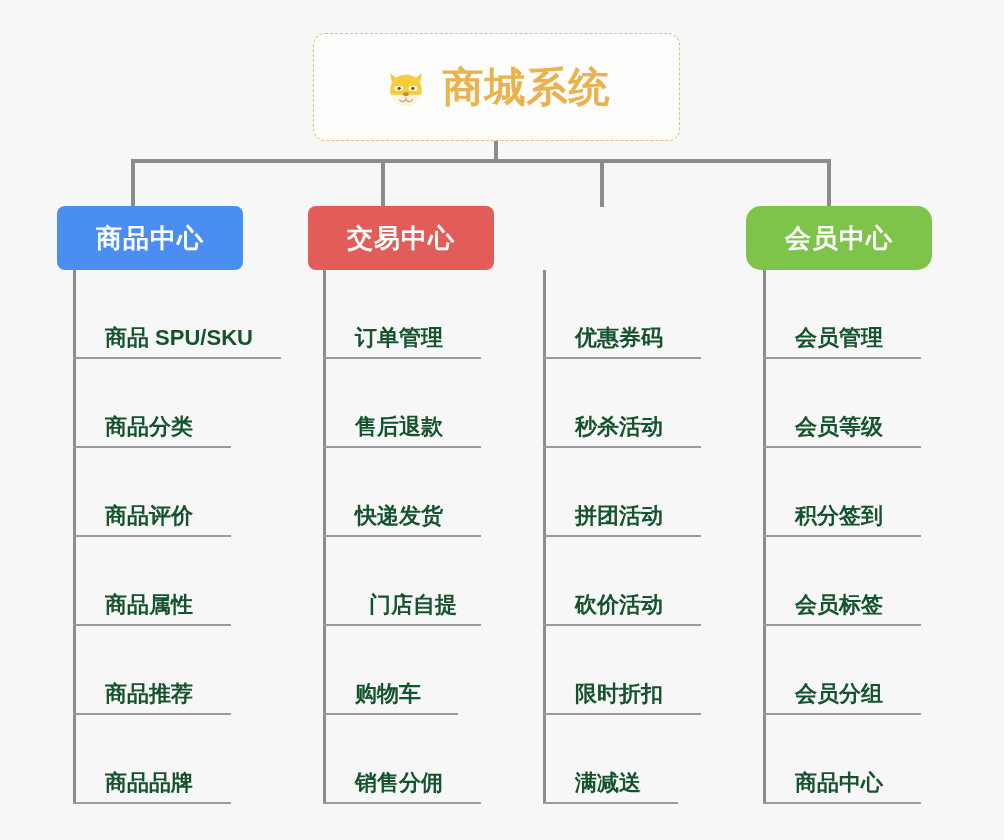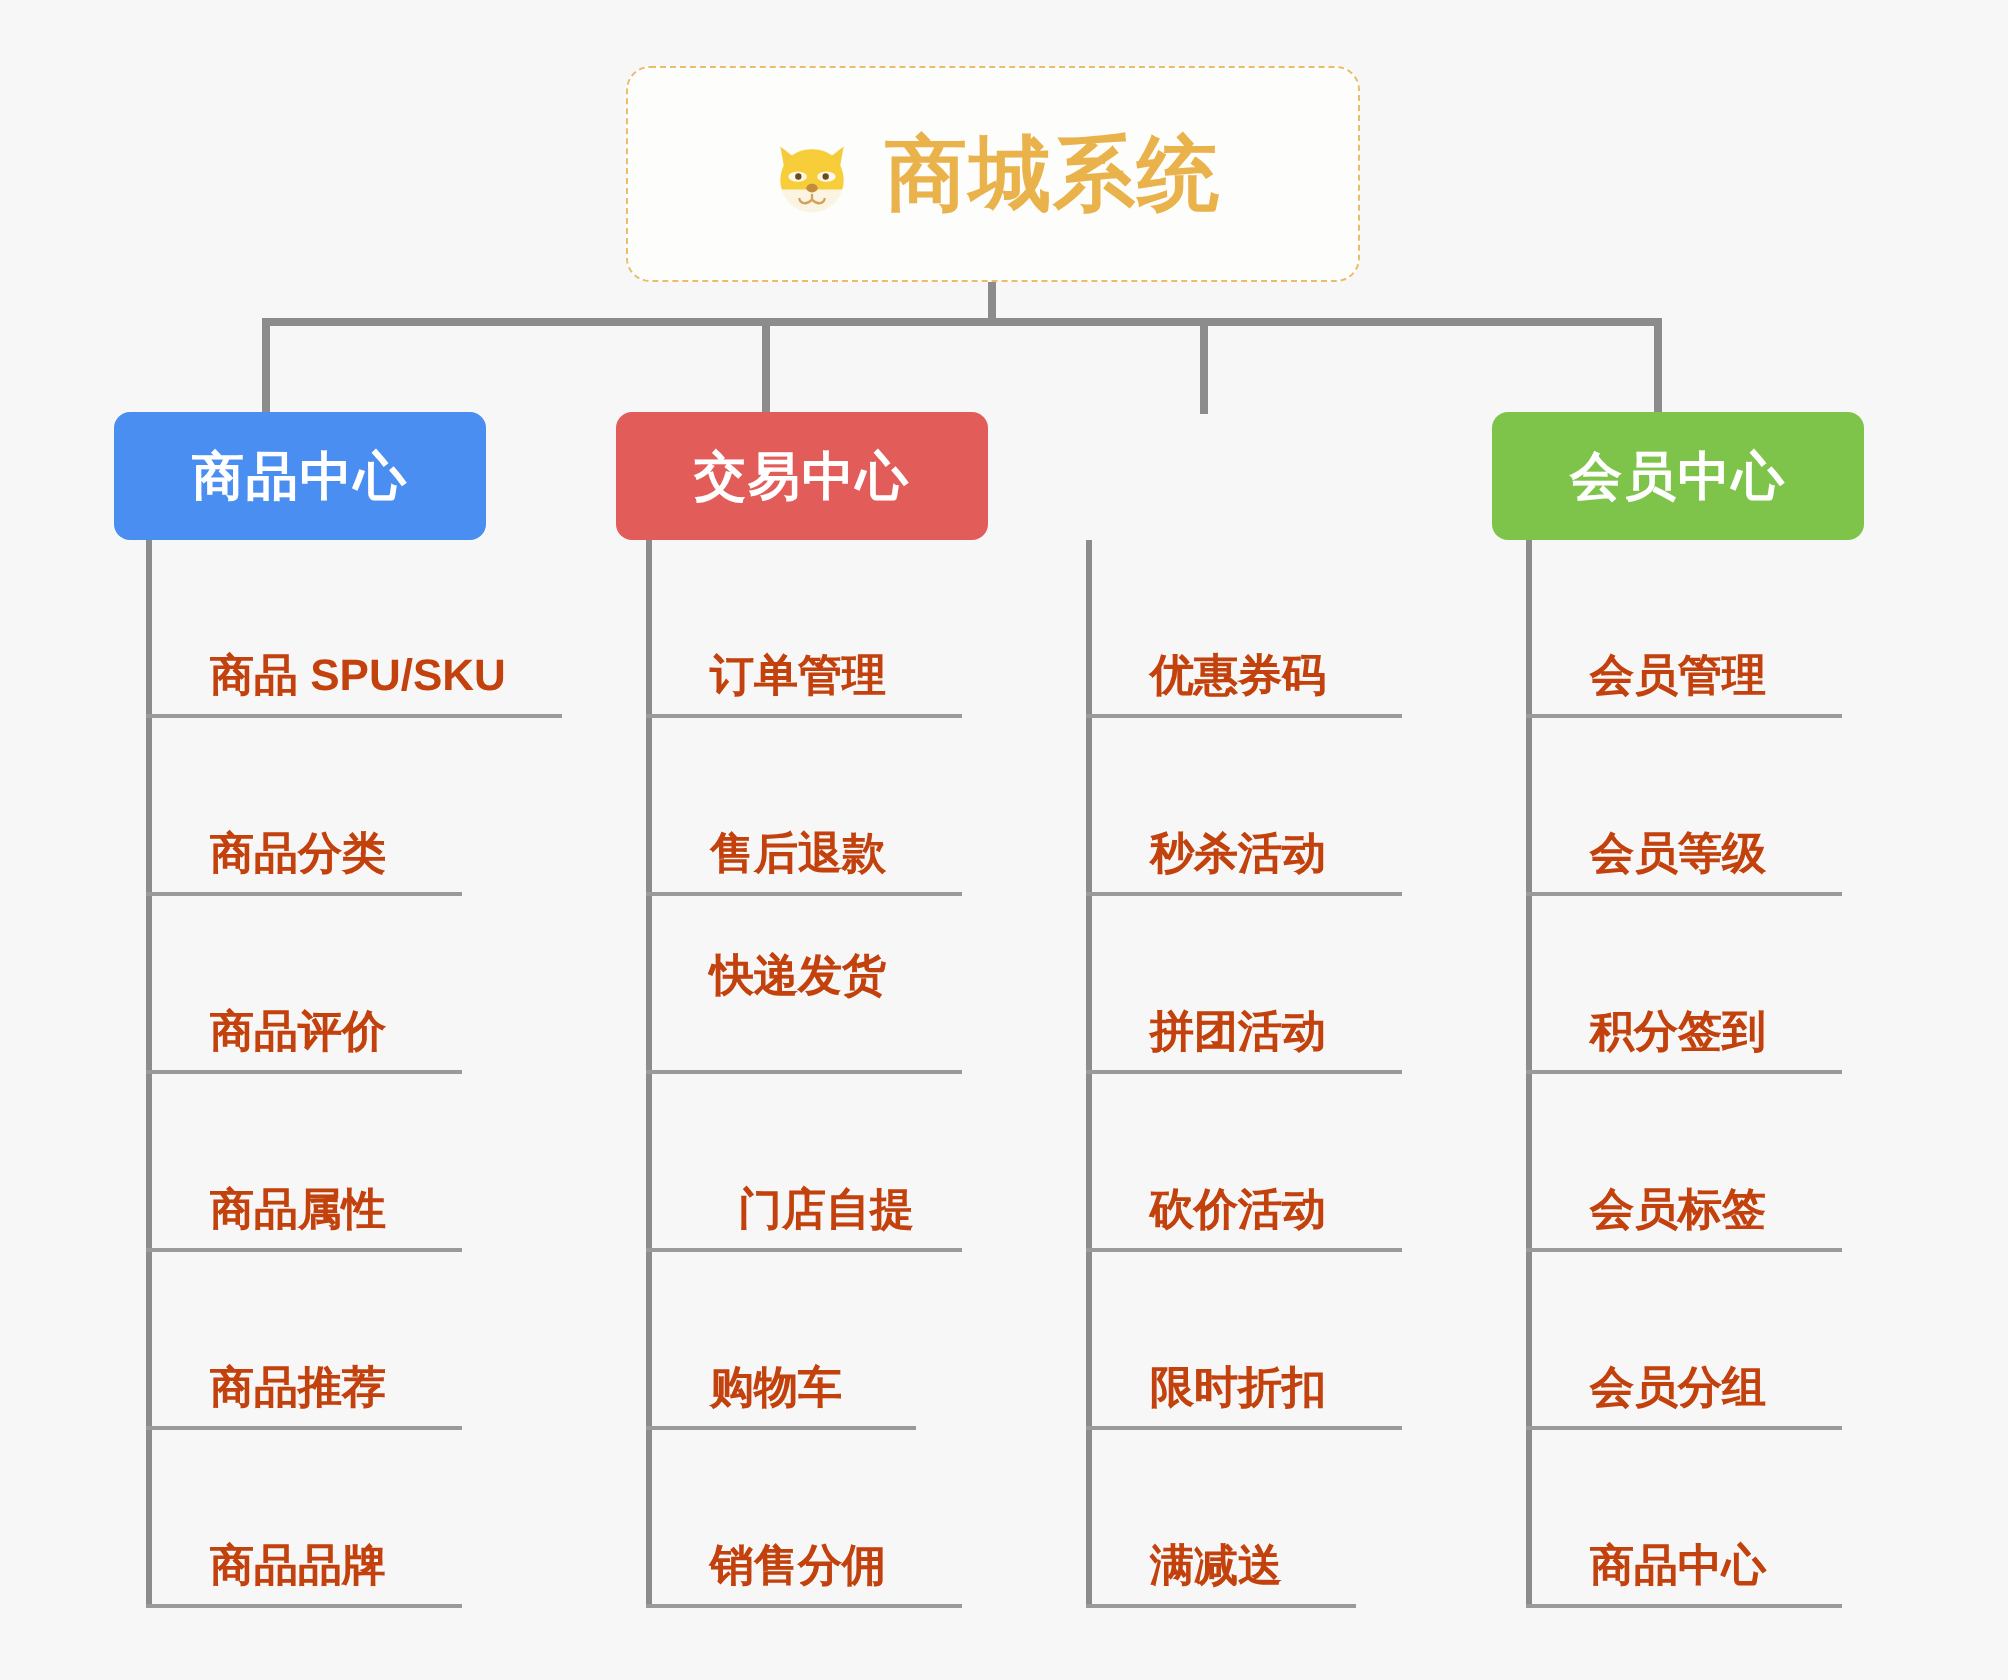--- a/index.html
+++ b/index.html
@@ -97,21 +97,21 @@
     height: 89px;
     box-sizing: border-box;
     display: flex;
     align-items: flex-end;
     padding-left: 32px;
     padding-bottom: 3px;
     border-bottom: 2px solid #9a9a9a;
   }
   .leaf-label {
     font-size: 22px;
-    color: #c2410c;
+    color: #14532d;
     white-space: nowrap;
     line-height: 1.15;
     padding-bottom: 4px;
   }
 </style>
 </head>
 <body style="background: rgb(247, 247, 247);">
 
 <div id="mindmap">
 
@@ -140,21 +140,21 @@
   <div class="line line-v" style="left: 381px; top: 159px; width: 4px; height: 48px; background: rgb(140, 140, 140);"></div>
   <div class="line line-v" style="left: 600px; top: 159px; width: 4px; height: 48px; background: rgb(140, 140, 140);"></div>
   <div class="line line-v" style="left: 827px; top: 159px; width: 4px; height: 48px; background: rgb(140, 140, 140);"></div>
 
   <div class="cat-box" style="left: 57px; width: 186px; background: rgb(74, 142, 241);">
     <span>商品中心</span>
   </div>
   <div class="cat-box" style="left: 308px; width: 186px; background: rgb(226, 92, 89);">
     <span>交易中心</span>
   </div>
-  <div class="cat-box" style="left: 746px; width: 186px; background: rgb(126, 195, 74);">
+  <div class="cat-box" style="left: 746px; width: 186px; background: rgb(126, 195, 74); border-radius: 15px;">
     <span>会员中心</span>
   </div>
 
   <div class="leaf-col" style="left:73px;">
     <div class="leaf-spine" style="height: 534px; background: rgb(140, 140, 140);"></div>
     <div class="leaf-item" style="top:0px;   width:208px;">
         <span class="leaf-label">商品 SPU/SKU</span>
       </div>
     <div class="leaf-item" style="top:89px;  width:158px;">
         <span class="leaf-label">商品分类</span>
@@ -174,21 +174,21 @@
   </div>
 
   <div class="leaf-col" style="left:323px;">
     <div class="leaf-spine" style="height: 534px; background: rgb(140, 140, 140);"></div>
     <div class="leaf-item" style="top:0px;   width:158px;">
         <span class="leaf-label">订单管理</span>
       </div>
     <div class="leaf-item" style="top:89px;  width:158px;">
         <span class="leaf-label">售后退款</span>
       </div>
-    <div class="leaf-item" style="top:178px; width:158px;align-items:center;">
+    <div class="leaf-item" style="top:178px; width:158px;">
         <span class="leaf-label">快递发货</span>
       </div>
     <div class="leaf-item" style="top:267px; width:158px;padding-left:46px;">
         <span class="leaf-label">门店自提</span>
       </div>
     <div class="leaf-item" style="top:356px; width:135px;">
         <span class="leaf-label">购物车</span>
       </div>
     <div class="leaf-item" style="top:445px; width:158px;">
         <span class="leaf-label">销售分佣</span>

